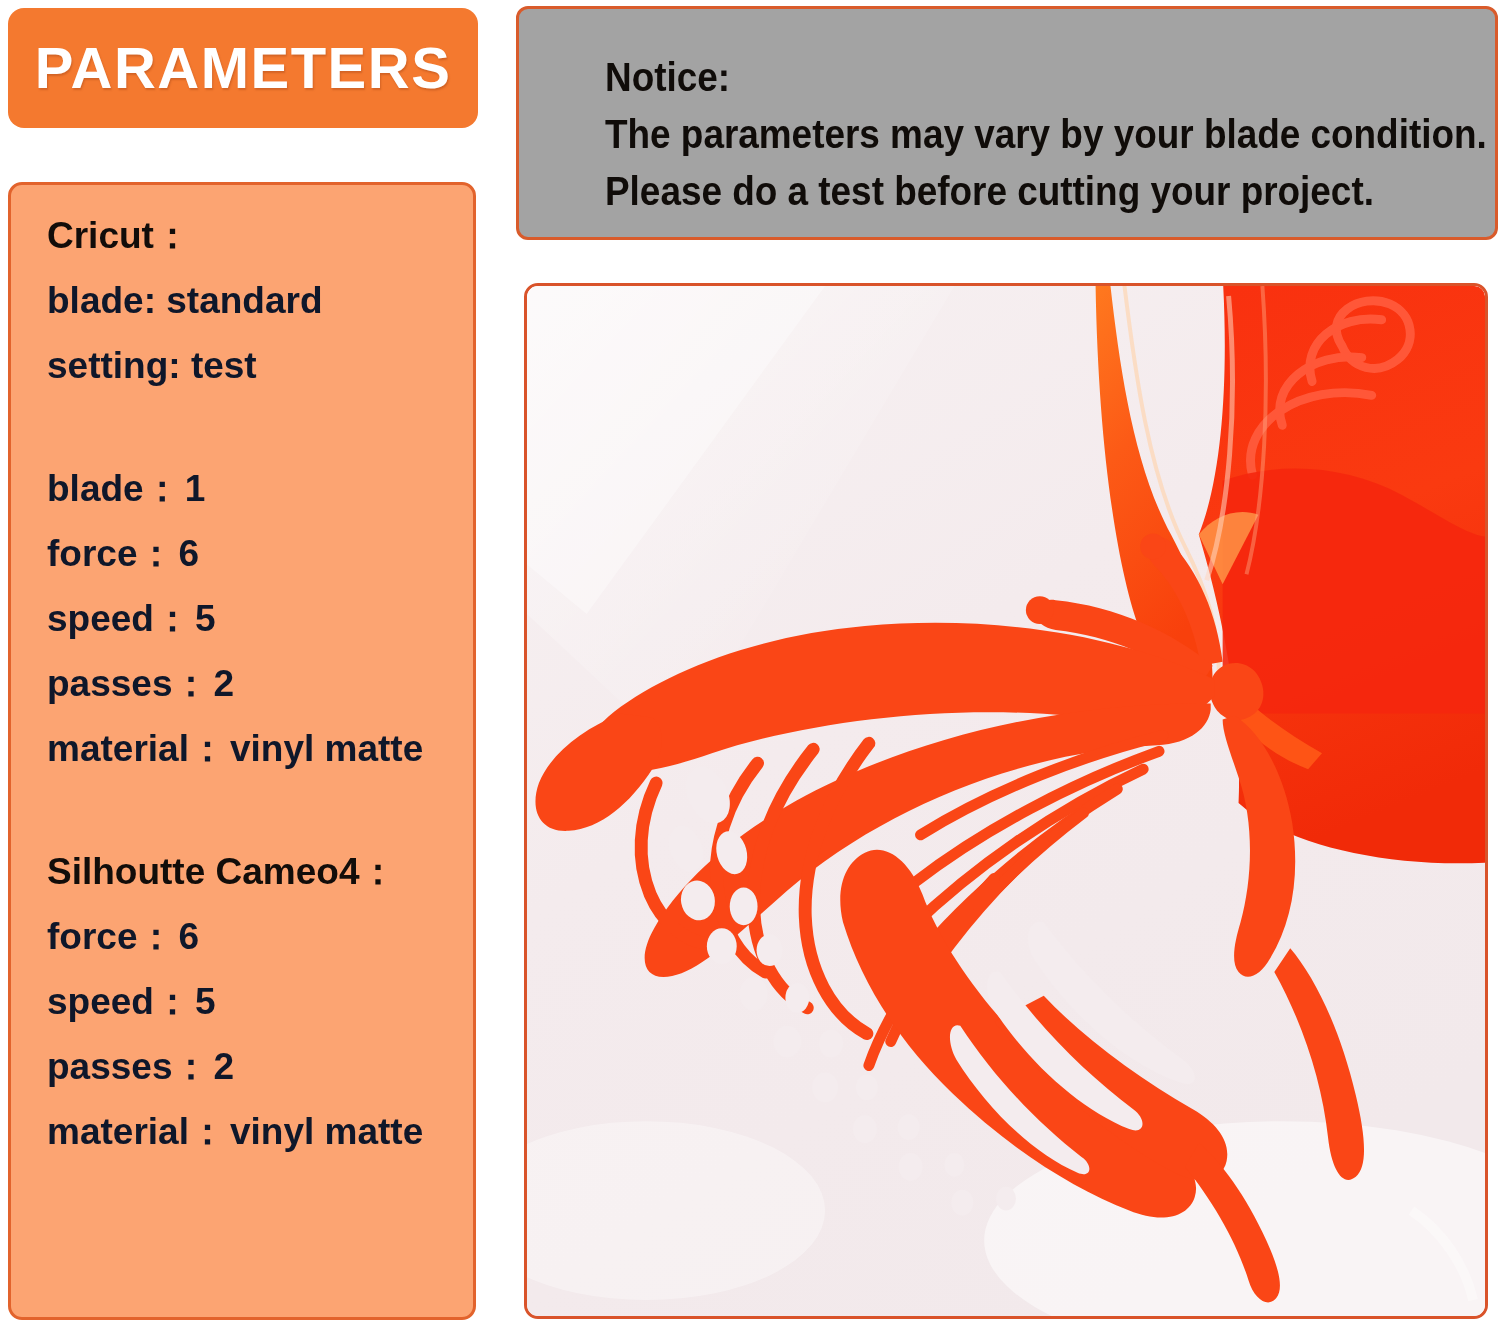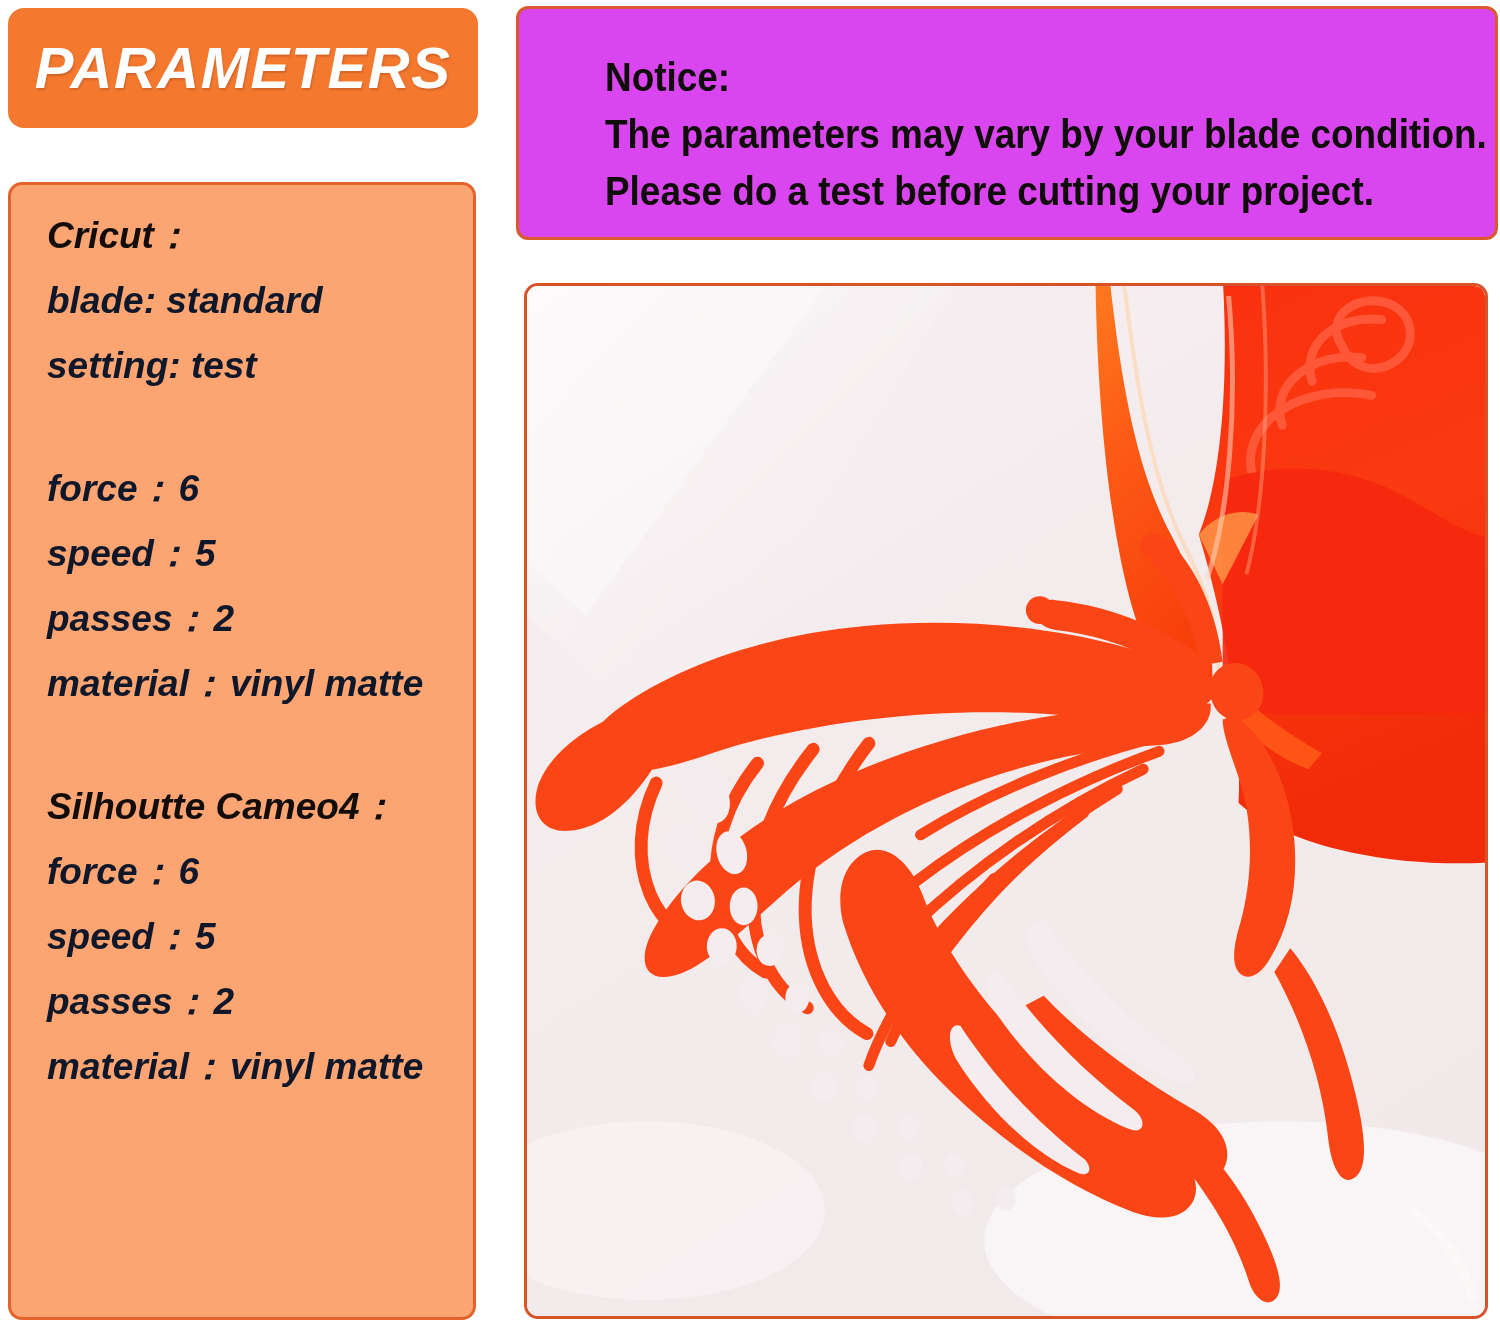--- a/index.html
+++ b/index.html
@@ -6,21 +6,21 @@
   body{
     width:1500px;height:1334px;
     background:#ffffff;
     font-family:"Liberation Sans", sans-serif;
     overflow:hidden;
     position:relative;
   }
 
   
   #left-column{
-    position:absolute;left:0;top:0;width:500px;height:936px;font-style:italic;
+    position:absolute;left:0;top:0;width:500px;height:936px;
   }
 
   #parameters-header{
     position:absolute;left:8px;top:8px;width:470px;height:120px;
     background:#F4792F;
     border-radius:16px;
     display:flex;align-items:center;justify-content:center;
     box-sizing:border-box;
   }
   #parameters-header-title{
@@ -59,21 +59,21 @@
   }
   .pv{margin-left:4px;}
 
   
   #right-column{
     position:absolute;left:500px;top:0;width:1000px;height:1334px;
   }
 
   #notice-box{
     position:absolute;left:16px;top:6px;width:982px;height:234px;
-    background:#d946ef;
+    background:#a3a3a3;
     border:3px solid #D95B2B;
     border-radius:12px;
     box-sizing:border-box;
     padding:40px 0 0 86px;
   }
   .notice-line{
     font-size:41px;
     font-weight:bold;
     color:#100C09;
     line-height:57px;
@@ -103,20 +103,21 @@
   </div>
 
   <div id="parameters-panel">
 
     <div class="param-group-title">Cricut：</div>
     <div class="param-line">blade: standard</div>
     <div class="param-line">setting: test</div>
 
     <div class="param-line spacer"></div>
 
+    <div class="param-line"><span>blade：</span><span class="pv">1</span></div>
     <div class="param-line"><span>force：</span><span class="pv">6</span></div>
     <div class="param-line"><span>speed：</span><span class="pv">5</span></div>
     <div class="param-line"><span>passes：</span><span class="pv">2</span></div>
     <div class="param-line"><span>material：</span><span class="pv">vinyl matte</span></div>
 
     <div class="param-line spacer"></div>
 
     <div class="param-group-title">Silhoutte Cameo4：</div>
     <div class="param-line"><span>force：</span><span class="pv">6</span></div>
     <div class="param-line"><span>speed：</span><span class="pv">5</span></div>

